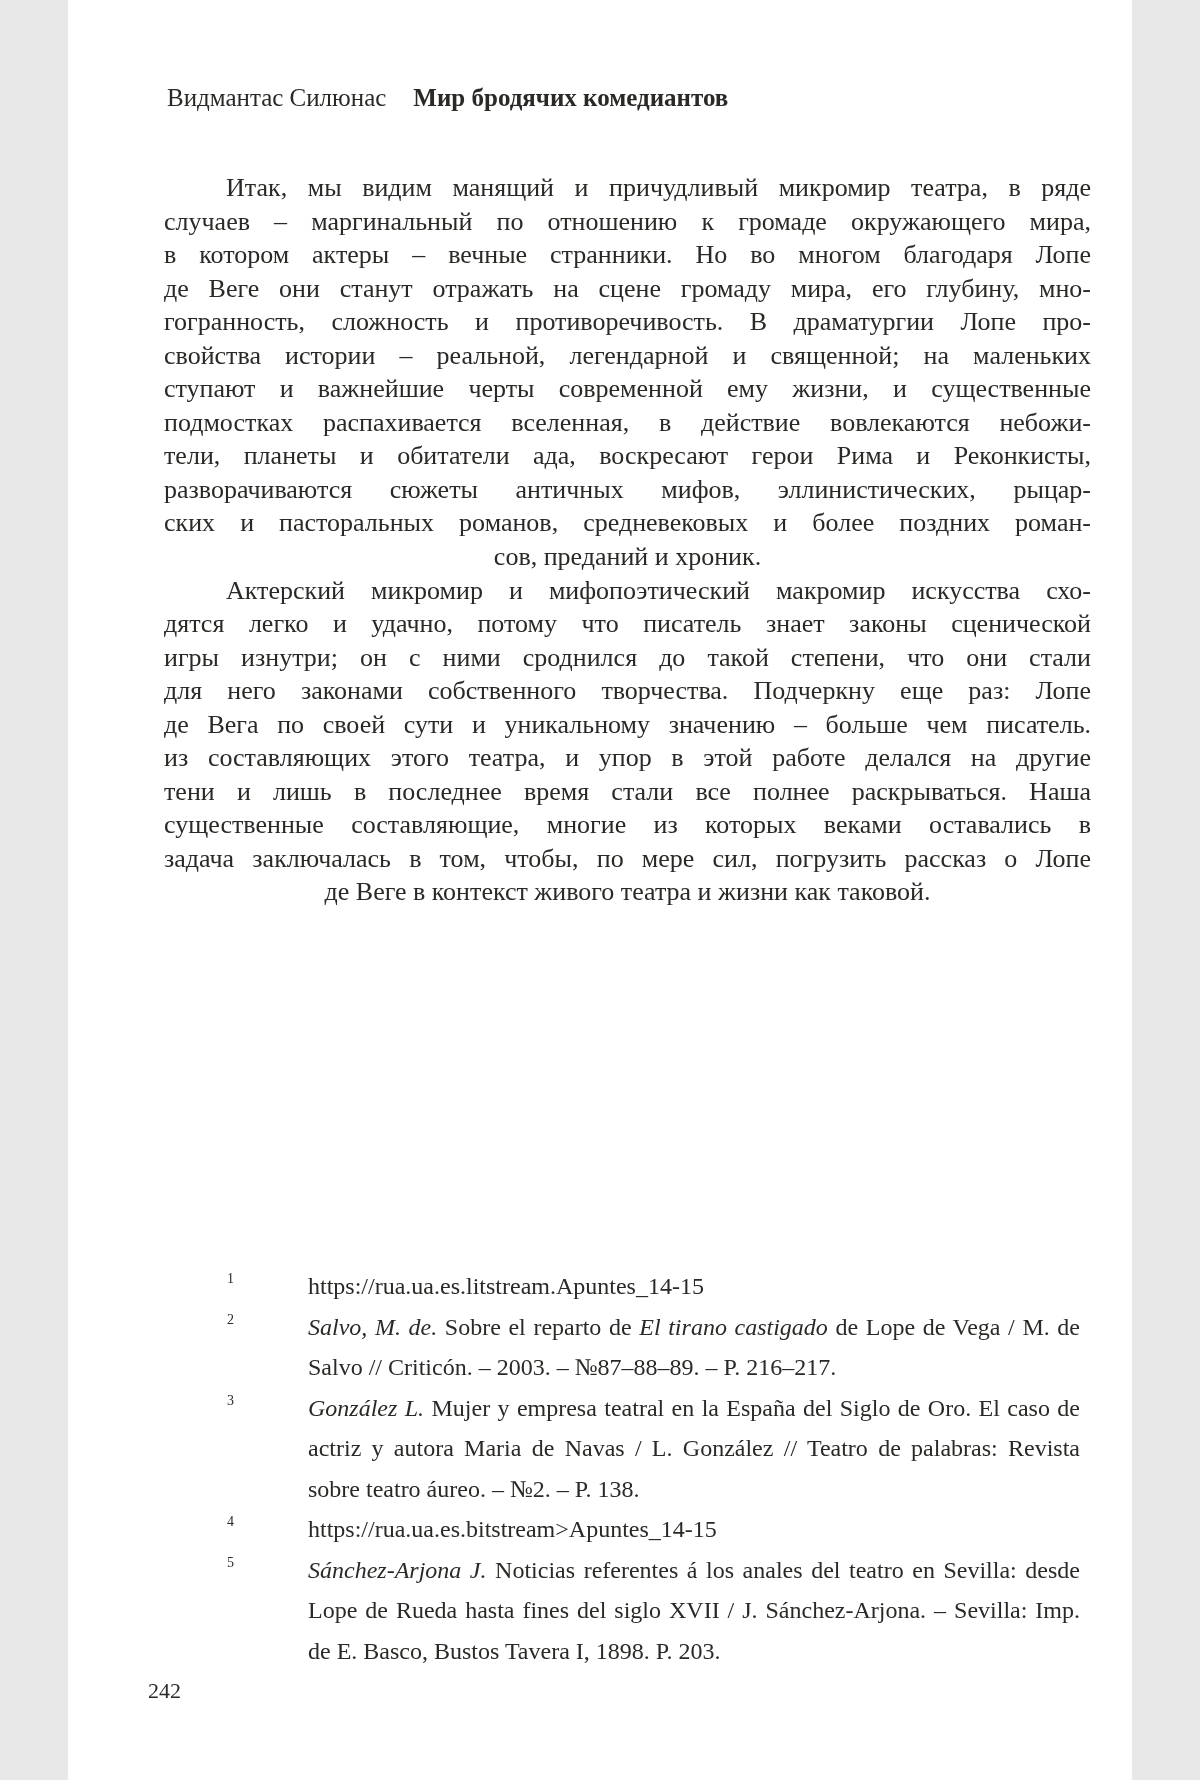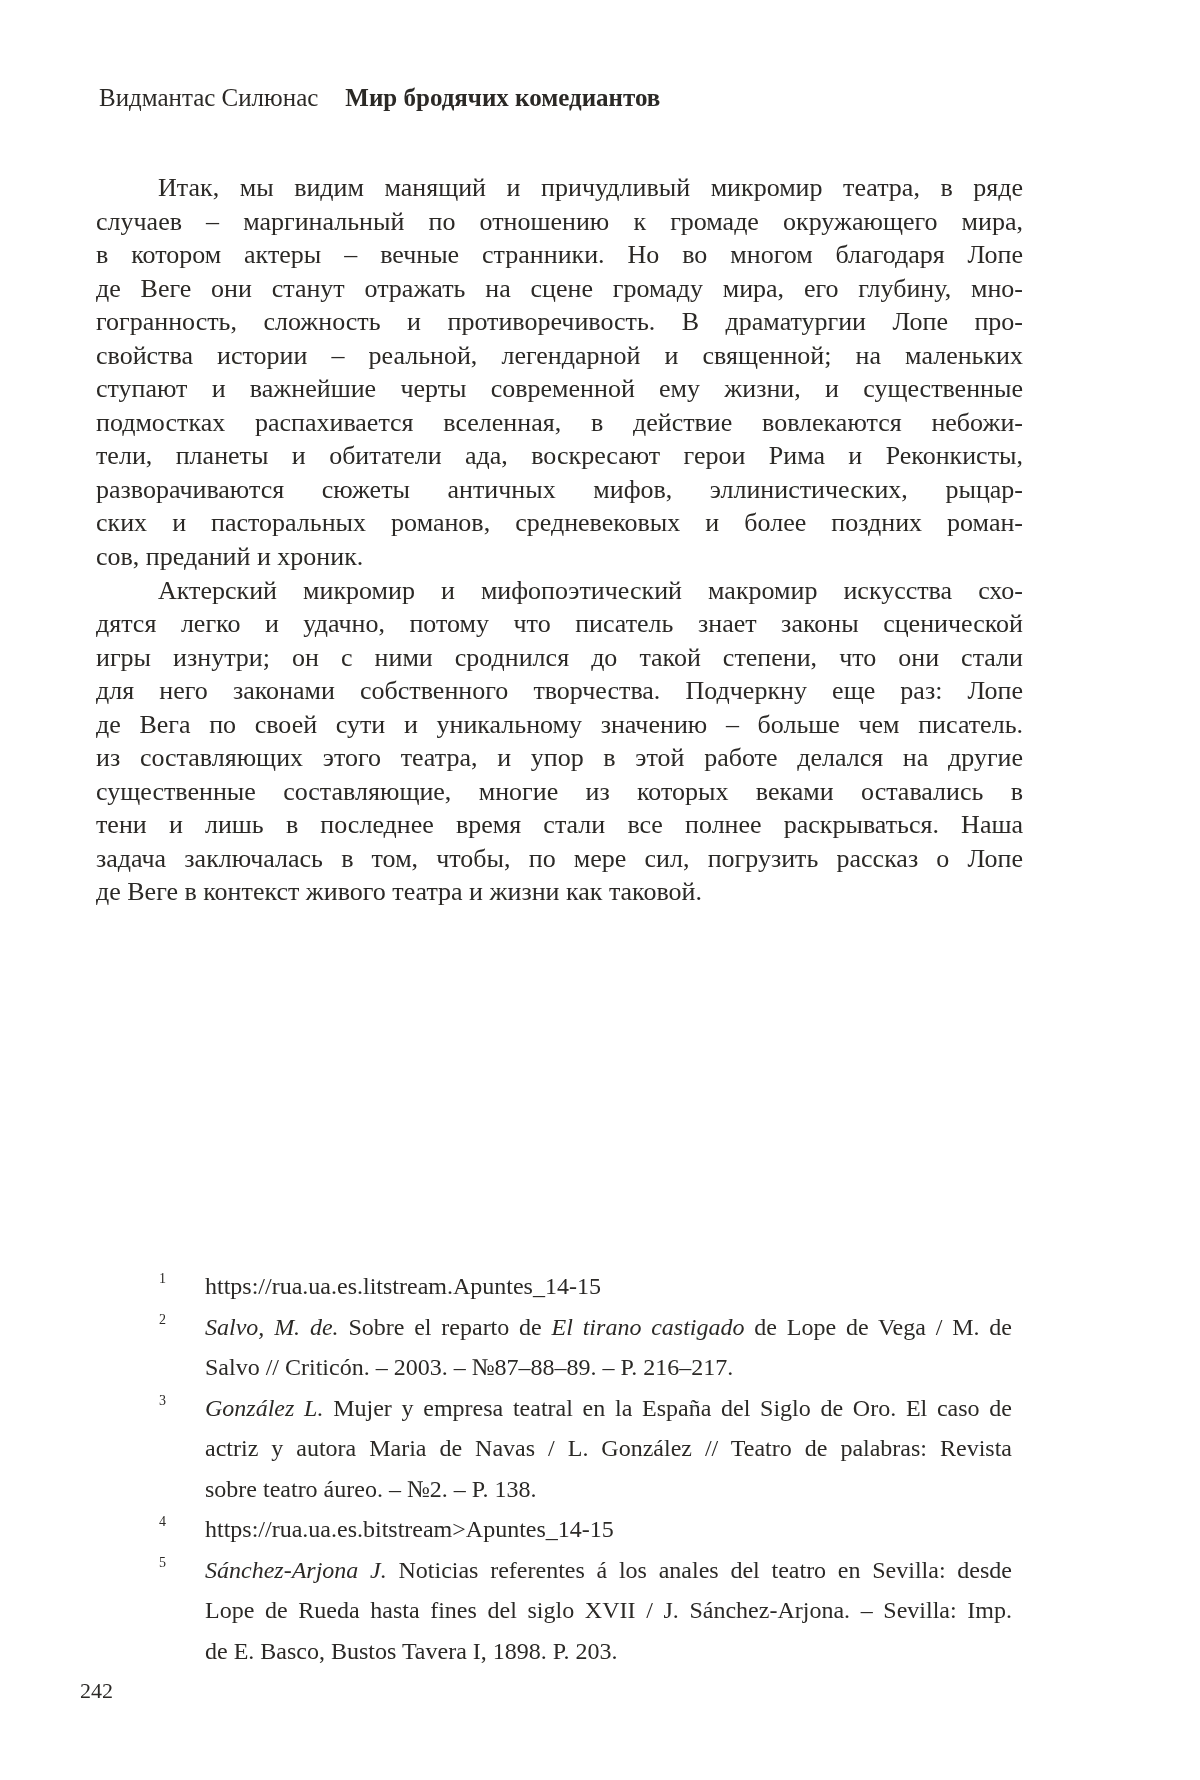--- a/index.html
+++ b/index.html
@@ -1,19 +1,19 @@
 <!DOCTYPE html>
 <html style="--text: #2b2926; --bg: #ffffff;"><head>
 <meta charset="utf-8">
 <style>
   html, body { margin: 0; padding: 0; }
   body { background: #e8e8e8; }
   .page {
     position: relative;
-    width: 1200px;
+    width: 1064px;
     height: 1780px;
     margin: 0 auto;
     background: var(--bg, #ffffff);
     color: var(--text, #2b2926);
     font-family: "Liberation Serif", "DejaVu Serif", serif;
     overflow: hidden;
   }
   .running-header {
     position: absolute;
     left: 99px;
@@ -24,41 +24,41 @@
   .running-header .author { font-weight: normal; }
   .running-header .title  { font-weight: bold; margin-left: 27px; }
 
   .body-text {
     position: absolute;
     left: 96px;
     top: 171px;
     width: 927px;
     font-size: 26px;
   }
-  .bline { line-height: 33.55px; }
+  .bline { line-height: 33.55px; text-align: center; }
   .jl { text-align: justify; text-align-last: justify; }
   .indent { text-indent: 62px; }
 
   .footnotes {
     position: absolute;
     left: 150px;
     top: 1266px;
     width: 862px;
     font-size: 24px;
   }
   .footnote { display: flex; }
   .fn-num {
     width: 55px;
     box-sizing: border-box;
     padding-left: 9px;
     padding-top: 5px;
     font-size: 14px;
     flex: none;
   }
-  .fn-body { flex: 1; min-width: 0; }
+  .fn-body { flex: 1; min-width: 0; margin-left: 35px; }
   .fline { line-height: 40.5px; }
   .fn-body em { font-style: italic; }
 
   .page-number {
     position: absolute;
     left: 80px;
     top: 1678px;
     font-size: 22px;
   }
 </style>
@@ -86,22 +86,22 @@
         <div class="bline jl">ских и пасторальных романов, средневековых и более поздних роман-</div>
         <div class="bline">сов, преданий и хроник.</div>
       </div>
       <div class="para">
         <div class="bline indent jl">Актерский микромир и мифопоэтический макромир искусства схо-</div>
         <div class="bline jl">дятся легко и удачно, потому что писатель знает законы сценической</div>
         <div class="bline jl">игры изнутри; он с ними сроднился до такой степени, что они стали</div>
         <div class="bline jl">для него законами собственного творчества. Подчеркну еще раз: Лопе</div>
         <div class="bline jl">де Вега по своей сути и уникальному значению – больше чем писатель.</div>
         <div class="bline jl">из составляющих этого театра, и упор в этой работе делался на другие</div>
+        <div class="bline jl">тени и лишь в последнее время стали все полнее раскрываться. Наша</div>
         <div class="bline jl">существенные составляющие, многие из которых веками оставались в</div>
-        <div class="bline jl">тени и лишь в последнее время стали все полнее раскрываться. Наша</div>
         <div class="bline jl">задача заключалась в том, чтобы, по мере сил, погрузить рассказ о Лопе</div>
         <div class="bline">де Веге в контекст живого театра и жизни как таковой.</div>
       </div>
     </main>
 
   <section class="footnotes" id="footnotes">
       <div class="footnote">
         <span class="fn-num">1</span>
         <div class="fn-body">
           <div class="fline"><span>https://rua.ua.es.litstream.Apuntes_14-15</span></div>

